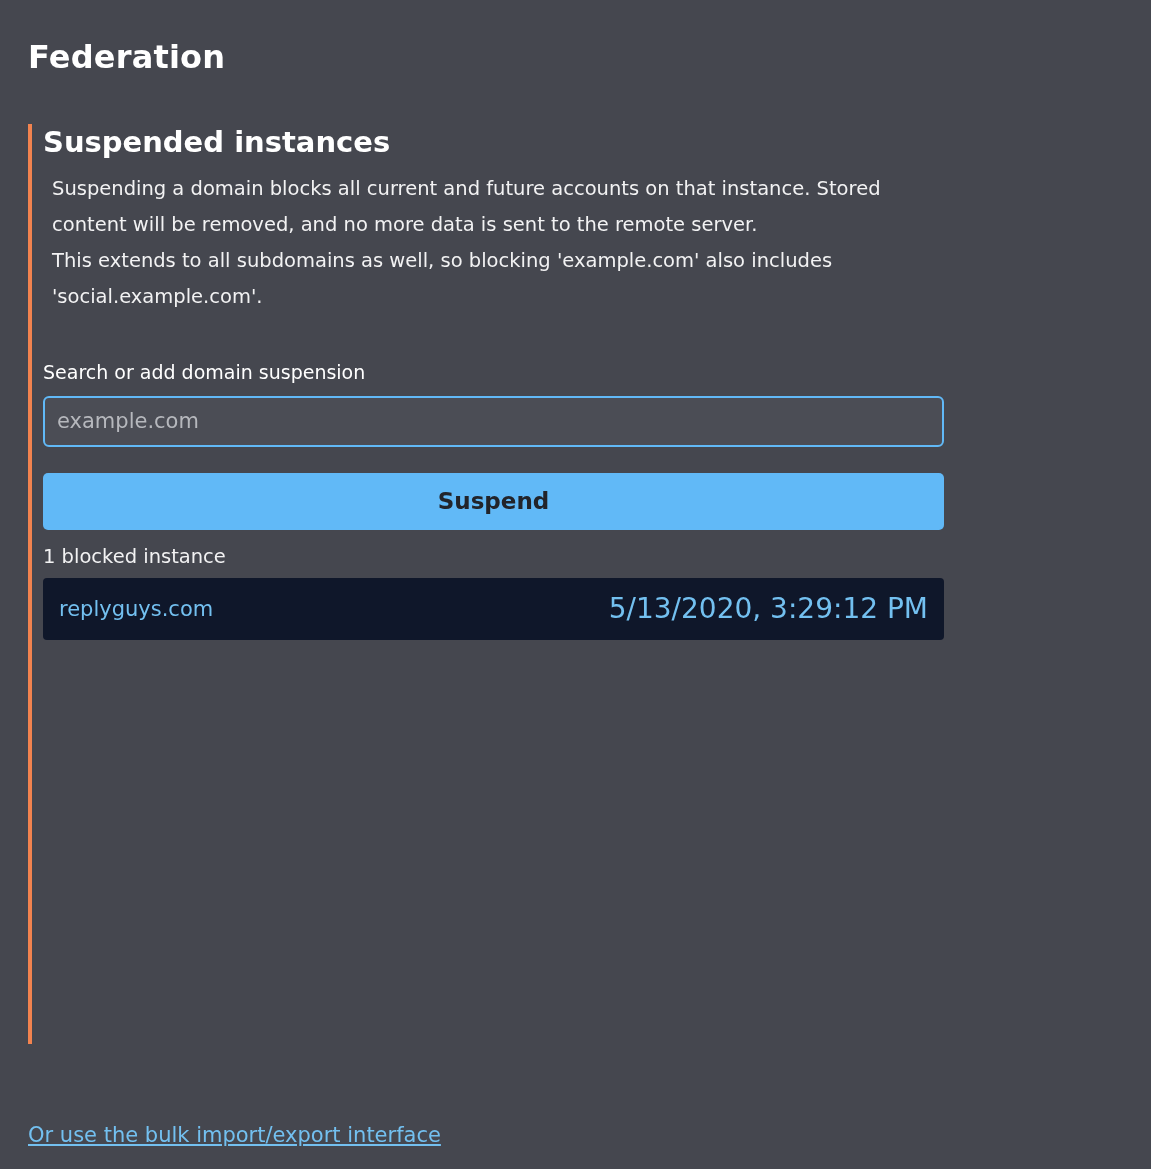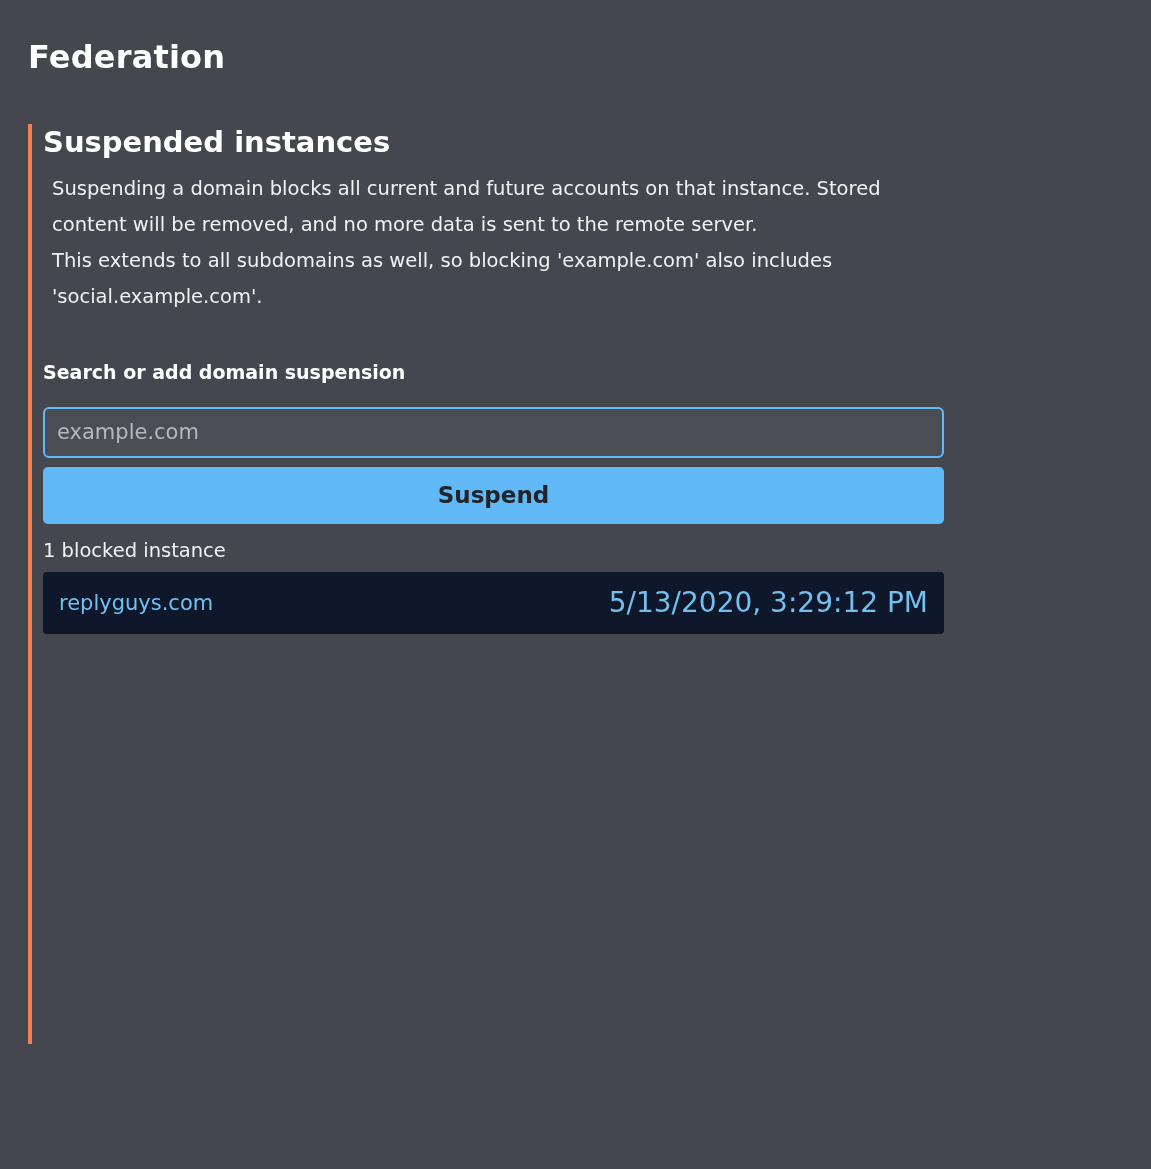--- a/index.html
+++ b/index.html
@@ -47,24 +47,24 @@
   }
   .section-desc {
     font-size: 19.5px;
     line-height: 1.85;
     color: #f2f2f3;
     max-width: 1060px;
     margin: 9px;
   }
   .field-label {
     font-size: 19px;
-    font-weight: bold;
+    font-weight: normal;
     color: #ffffff;
     margin-top: 46px;
-    margin-bottom: 24px;
+    margin-bottom: 13px;
   }
   .domain-input {
     display: block;
     width: 100%;
     box-sizing: border-box;
     height: 51px;
     background: #4b4d55;
     border: 2px solid #61b9f7;
     border-radius: 6px;
     color: #ffffff;
@@ -74,21 +74,21 @@
     outline: none;
   }
   .domain-input::placeholder {
     color: #b6b8bd;
     opacity: 1;
   }
   .suspend-button {
     display: block;
     width: 100%;
     box-sizing: border-box;
-    margin-top: 9px;
+    margin-top: 26px;
     height: 57px;
     background: #61b9f7;
     border: none;
     border-radius: 5px;
     color: #22242a;
     font-size: 23px;
     font-weight: bold;
     font-family: "DejaVu Sans", "Liberation Sans", sans-serif;
     cursor: pointer;
   }
@@ -151,14 +151,17 @@
 
     <div class="count-line">1 blocked instance</div>
 
     <div class="instance-row">
       <span class="instance-domain">replyguys.com</span>
       <span class="instance-date">5/13/2020, 3:29:12 PM</span>
     </div>
 
   </div>
 
+  <div class="footer-link-wrap">
+    <a class="footer-link" href="#">Or use the bulk import/export interface</a>
+  </div>
 
 </div>
 
 </body></html>

